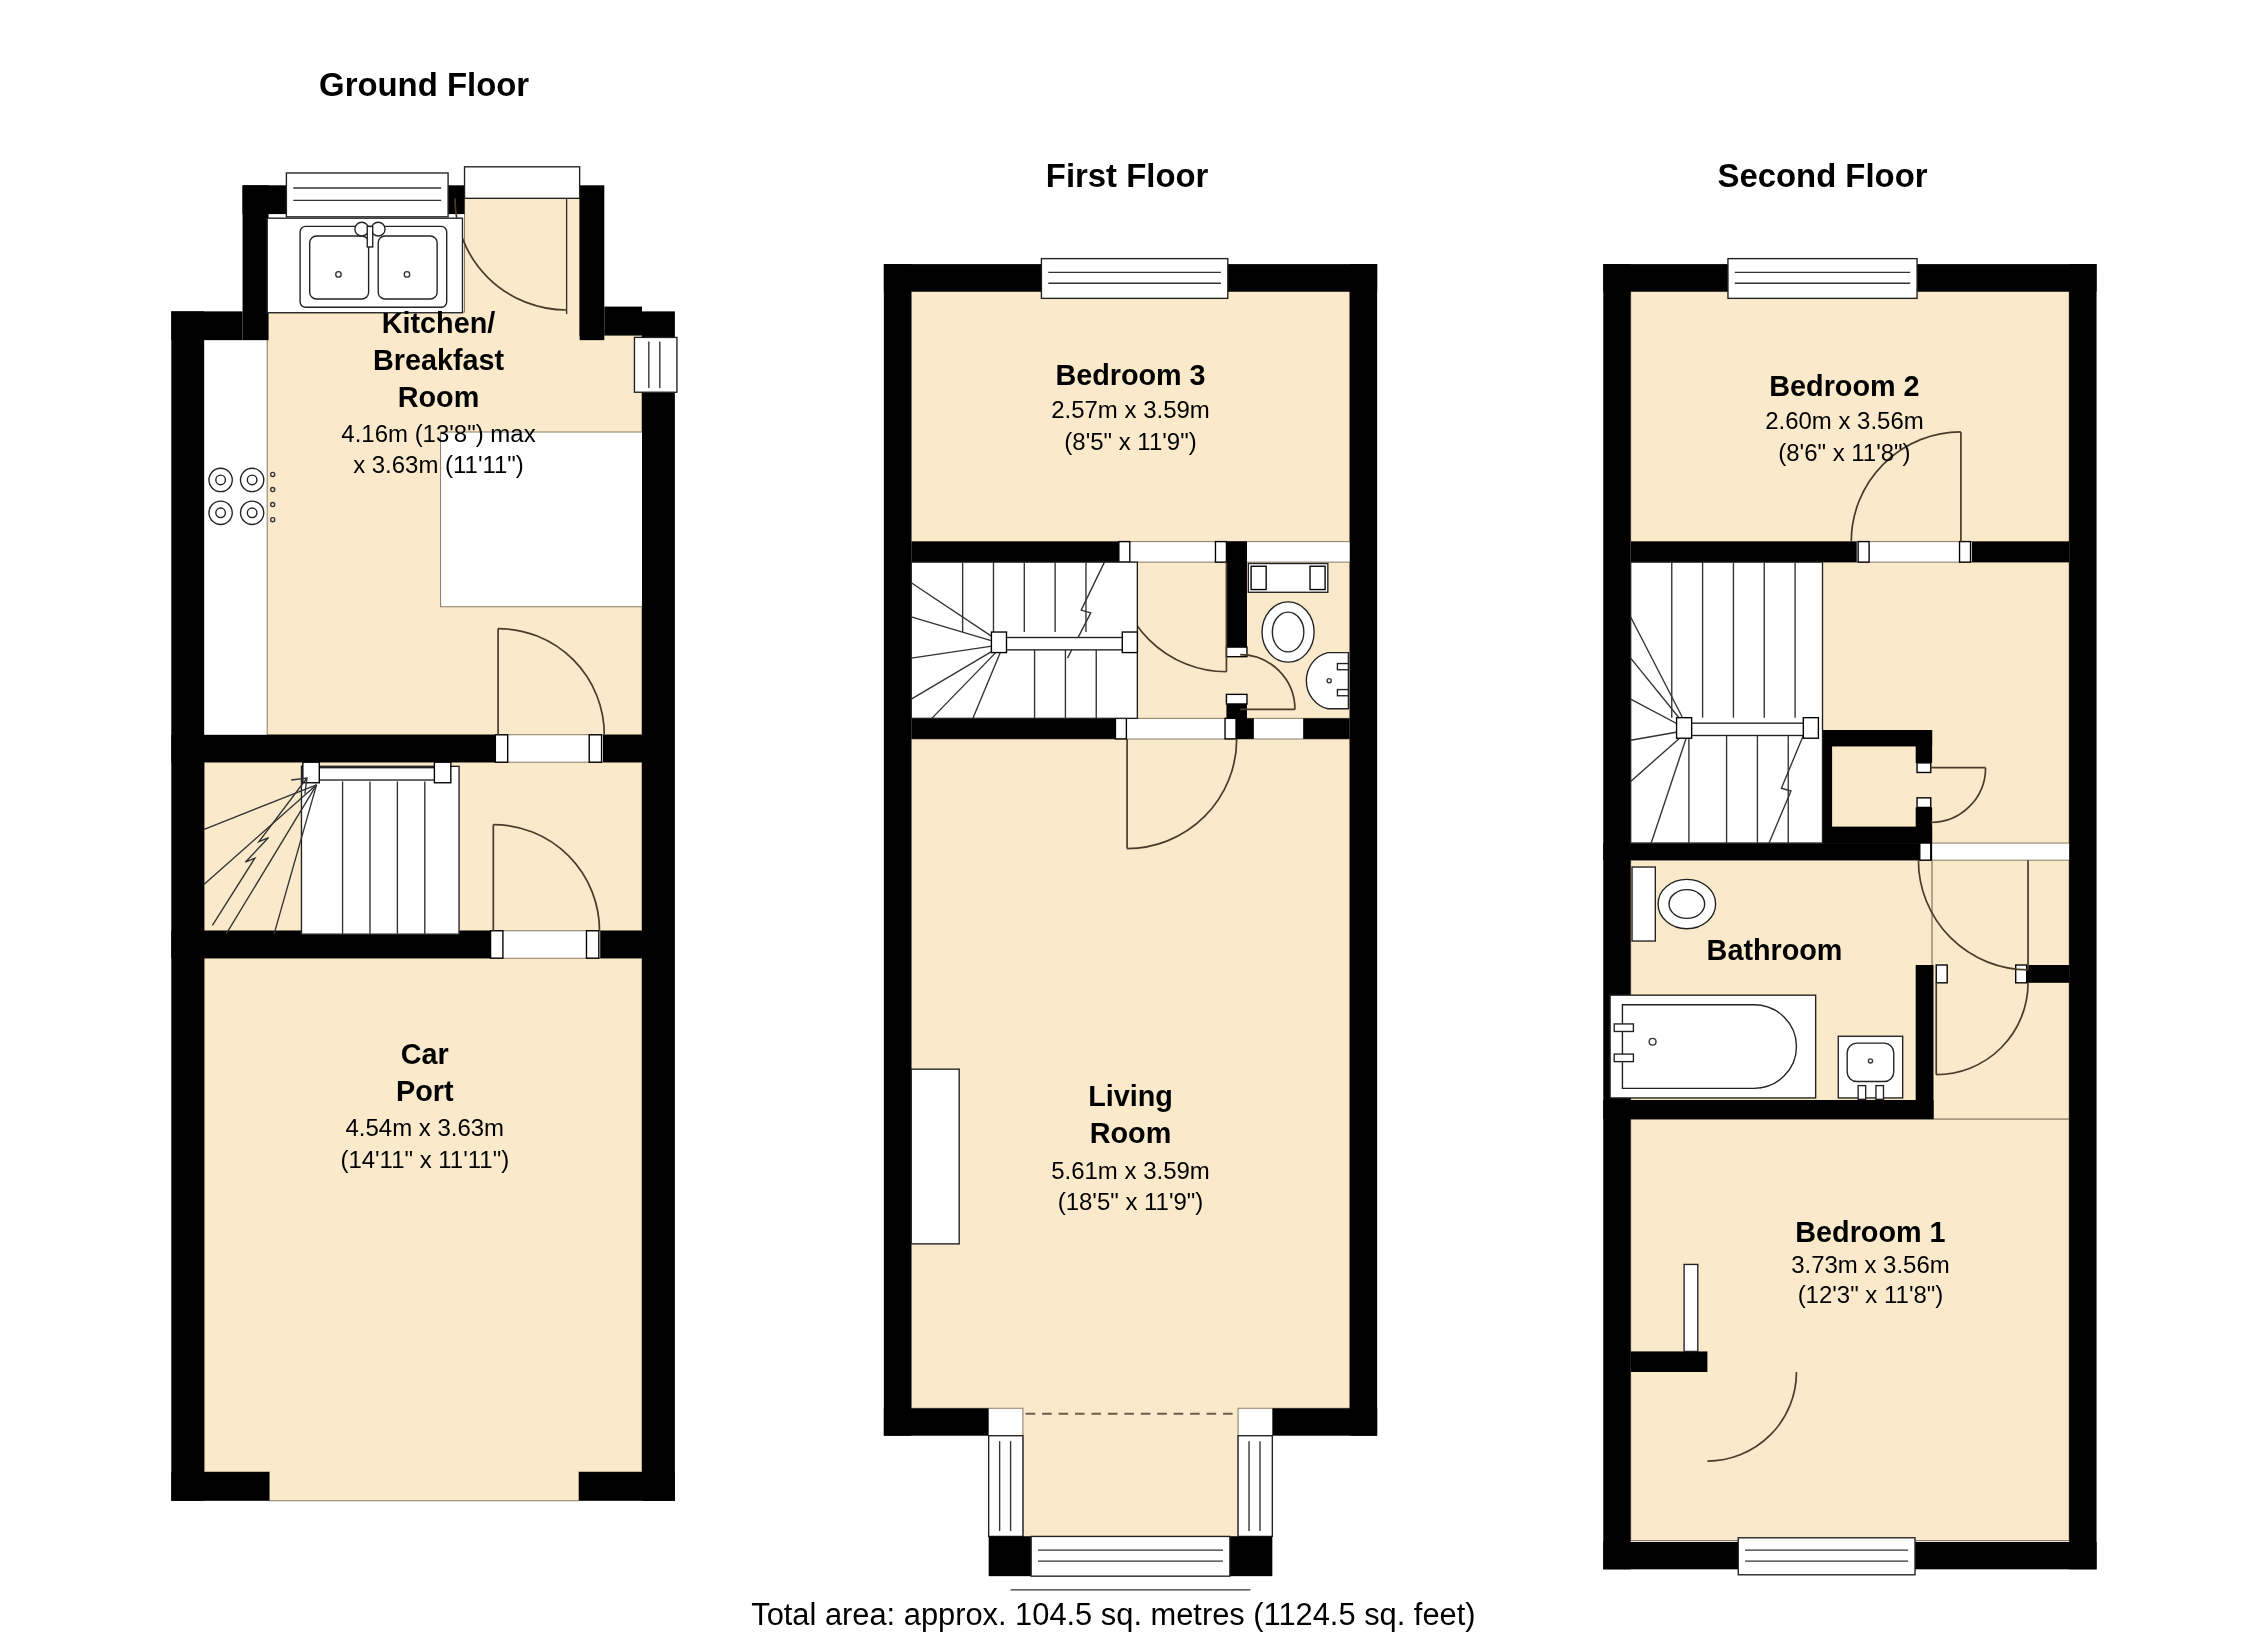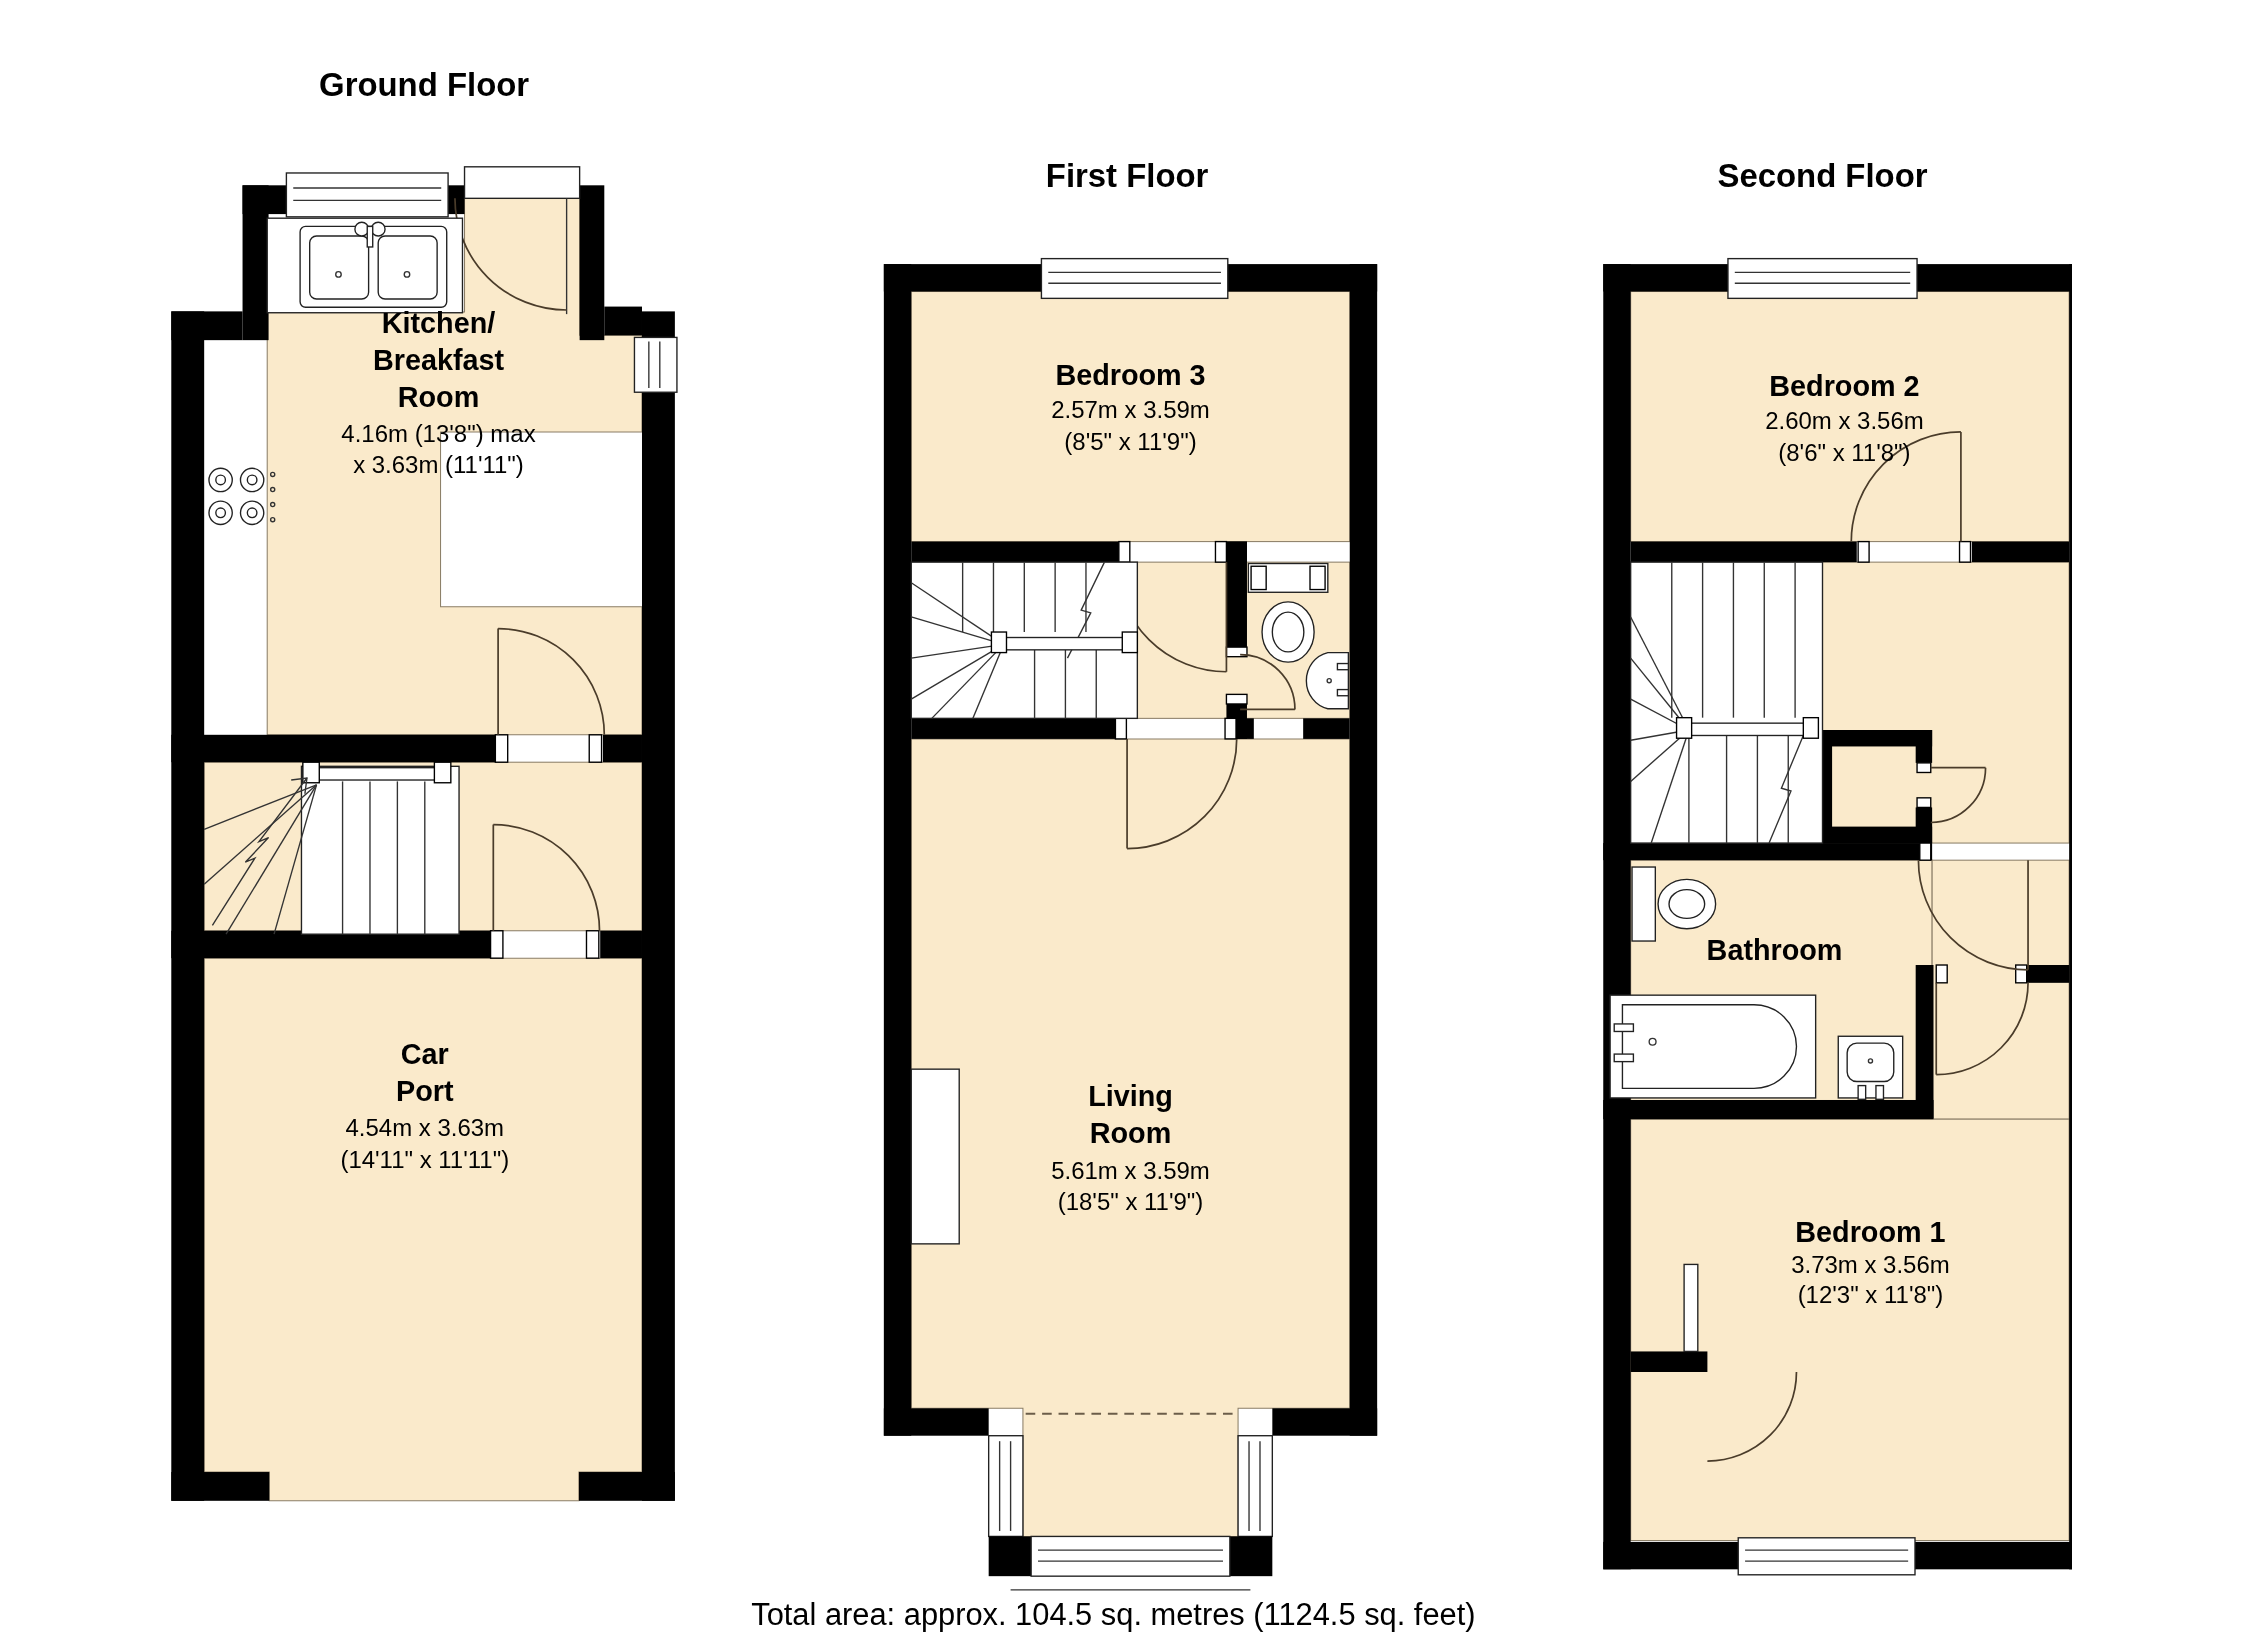--- a/index.html
+++ b/index.html
@@ -1,16 +1,16 @@
 <!DOCTYPE html>
 <html style="font-size:11px"><head>
 <meta charset="utf-8">
 <style>
   html,body{margin:0;padding:0;background:#fff;}
-  .page{position:relative;width:2072px;height:1645px;background:#fff;overflow:hidden;}
+  .page{position:relative;width:2261px;height:1645px;background:#fff;overflow:hidden;}
   svg{display:block;}
   text{font-family:"Liberation Sans","DejaVu Sans",sans-serif;fill:#000;}
   .t-title{font-size:48px;font-weight:bold;}
   .t-room{font-size:42px;font-weight:bold;}
   .t-dim{font-size:35px;font-weight:normal;}
   .t-total{font-size:45px;font-weight:normal;}
   .cream{fill:#faeacb;stroke:#8a7d66;stroke-width:1.5;}
   .wall{fill:#000;stroke:none;}
   .wfix{fill:#fff;stroke:#222;stroke-width:2;}
   .jamb{fill:#fff;stroke:#000;stroke-width:2;}

